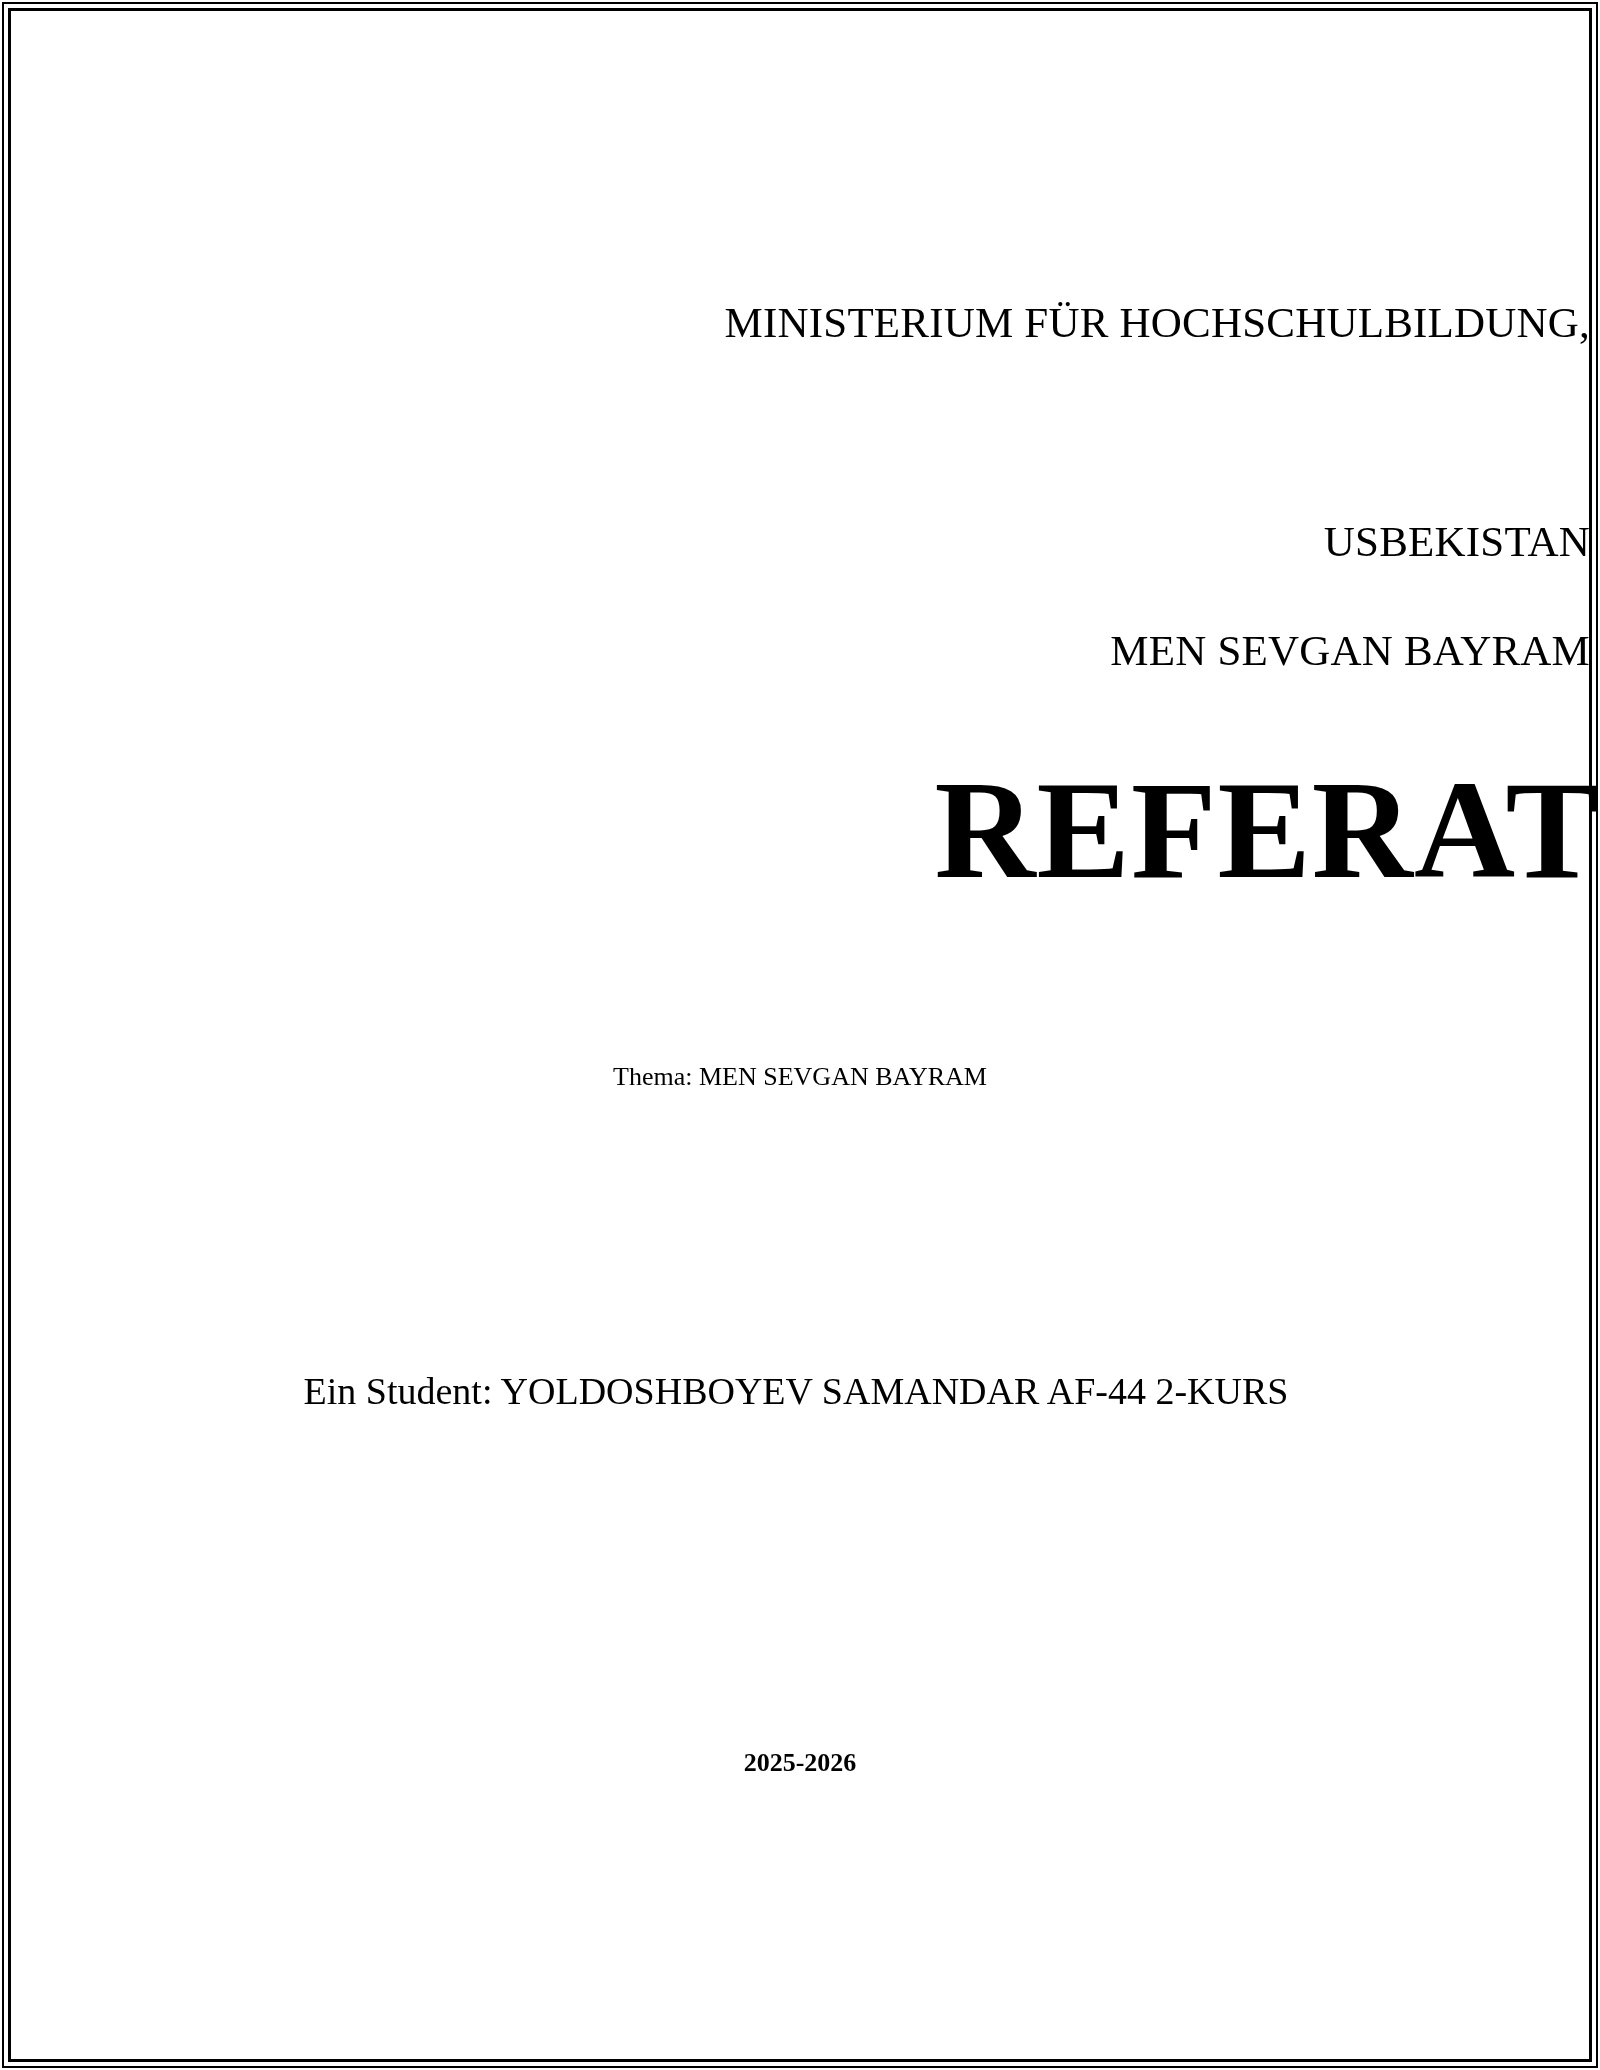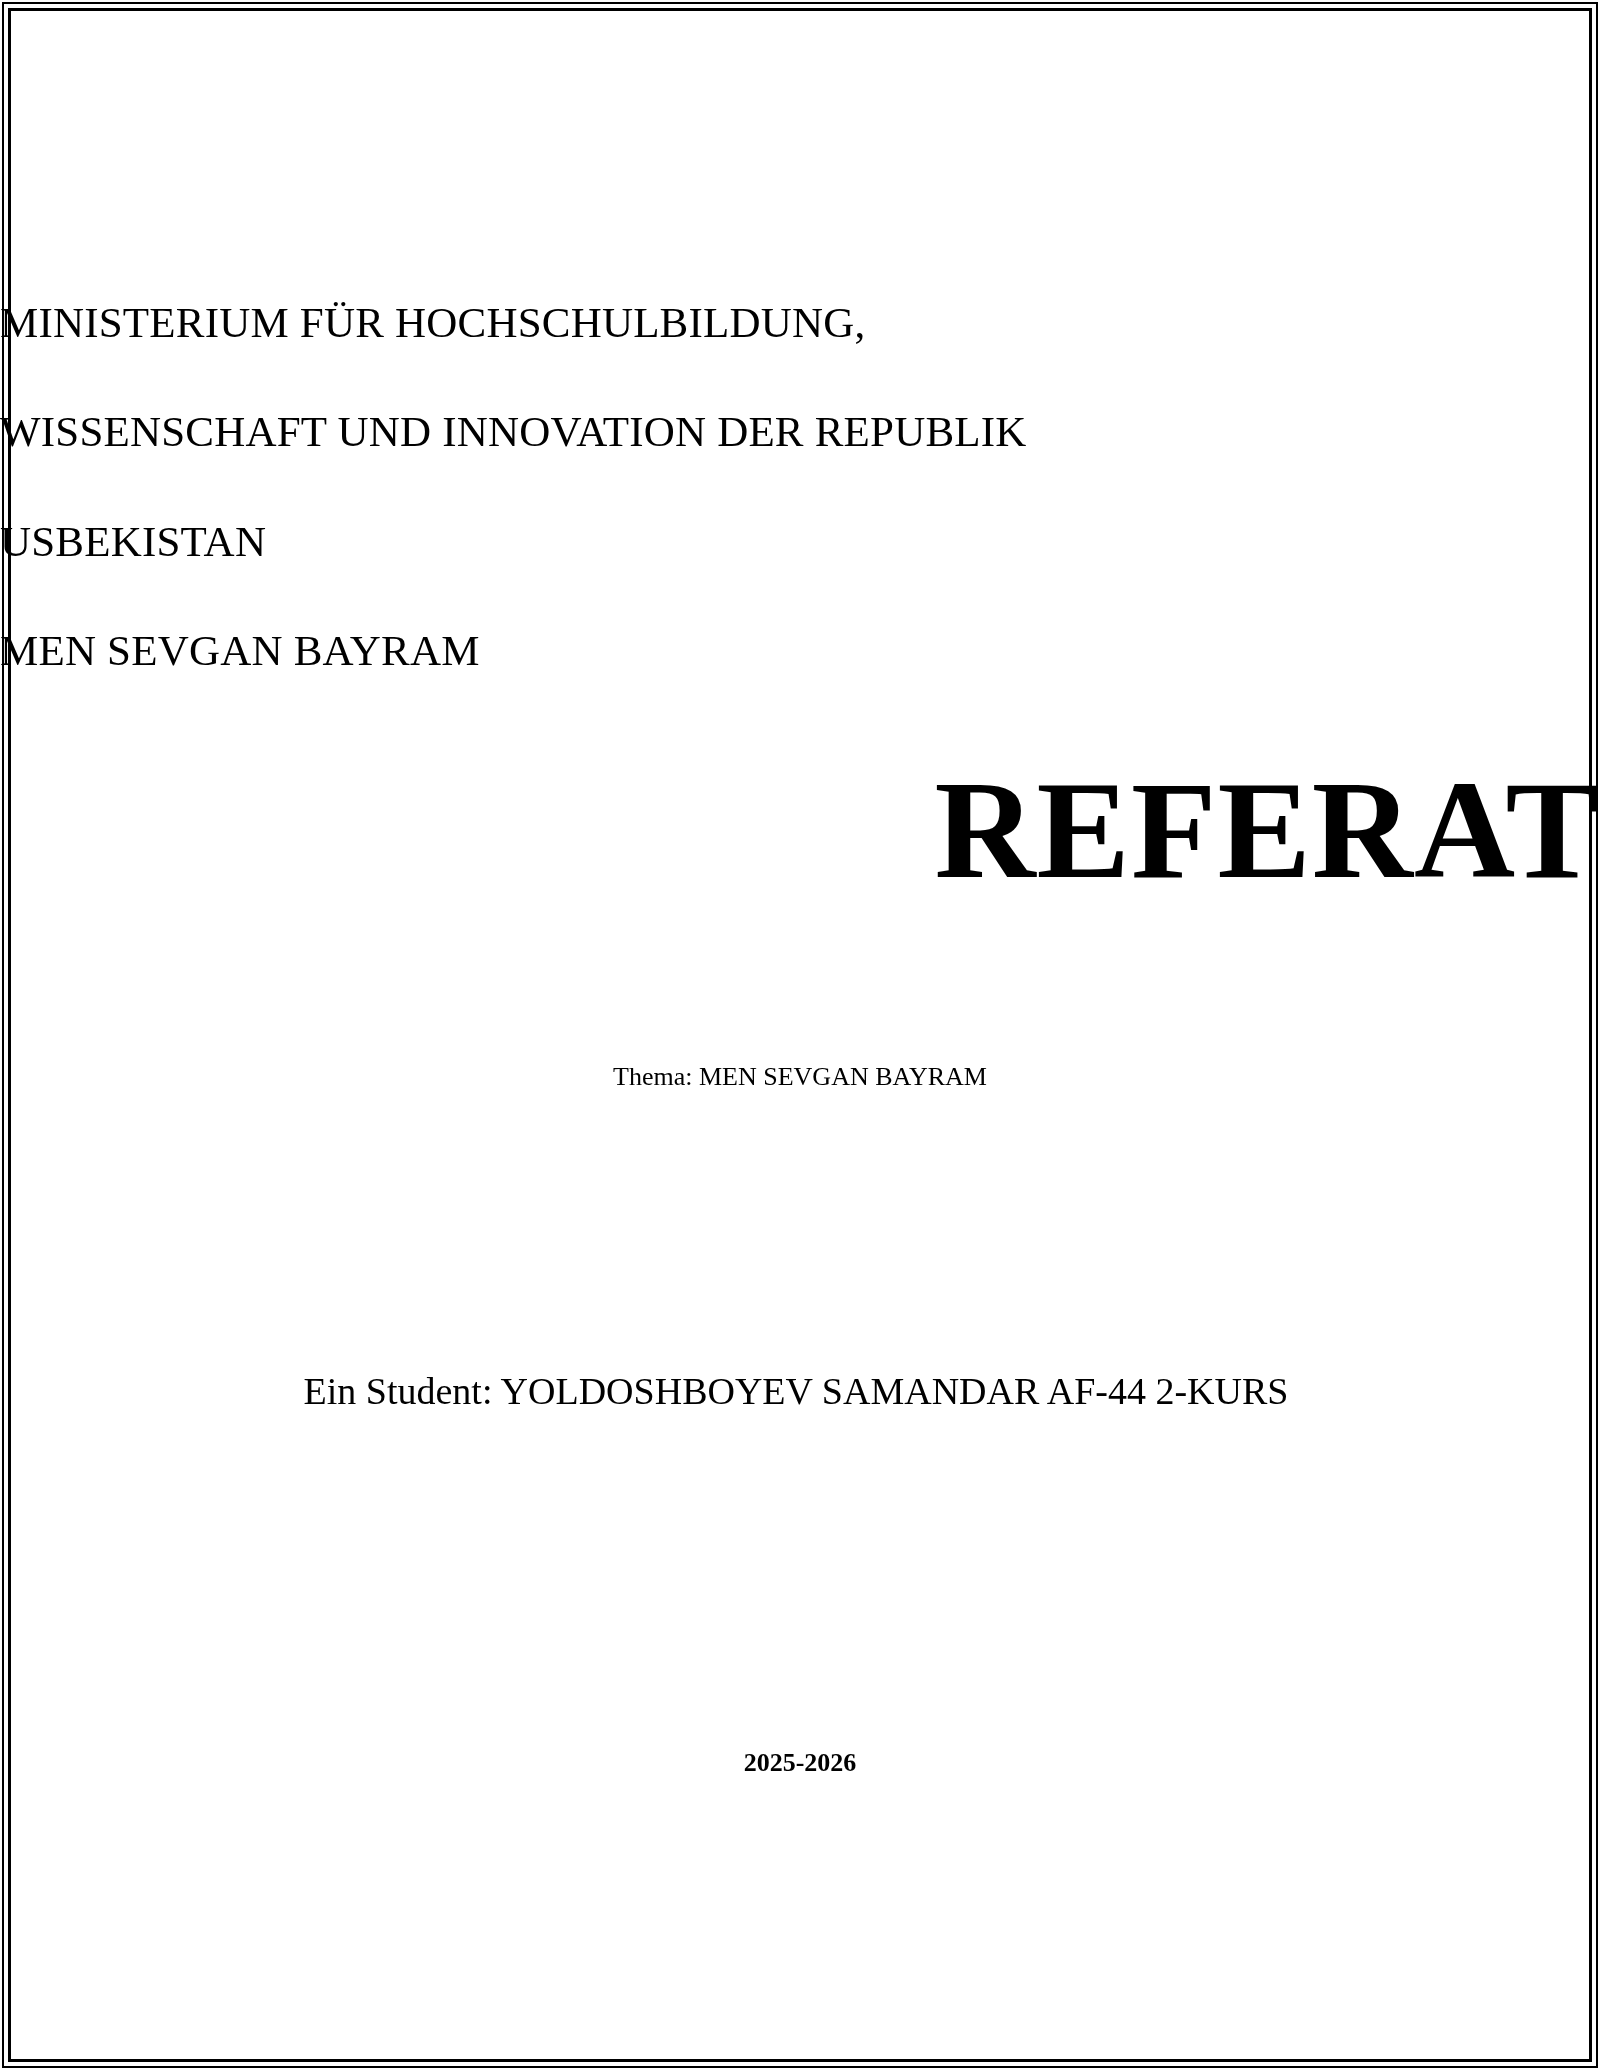--- a/index.html
+++ b/index.html
@@ -26,21 +26,21 @@
     position: absolute;
     top: 8px; left: 8px; right: 8px; bottom: 8px;
     border: 3px solid #000000;
     pointer-events: none;
   }
   .ministry-header {
     position: absolute;
     top: 241px;
     left: 0;
     right: 10px;
-    text-align: left;
+    text-align: right;
     font-size: 43px;
     line-height: 54.7px;
     letter-spacing: 0.2px;
     white-space: pre-line;
   }
   .main-title {
     position: absolute;
     top: 760px;
     left: 0;
     right: 0;
@@ -82,21 +82,21 @@
 </style>
 </head>
 <body>
 
 <div class="page">
   <div class="border-outer"></div>
   <div class="border-inner"></div>
 
   <div class="ministry-header">
     <span>MINISTERIUM FÜR HOCHSCHULBILDUNG,</span><br>
-    <span>WISSENSCHAFT UND INNOVATION DER REPUBLIK</span><br>
+    <br>
     <span>USBEKISTAN</span><br>
     <span>MEN SEVGAN BAYRAM</span>
   </div>
 
   <div class="main-title">REFERAT</div>
 
   <div class="thema-line">
     <span>Thema:</span>
     <span>MEN SEVGAN BAYRAM</span>
   </div>

